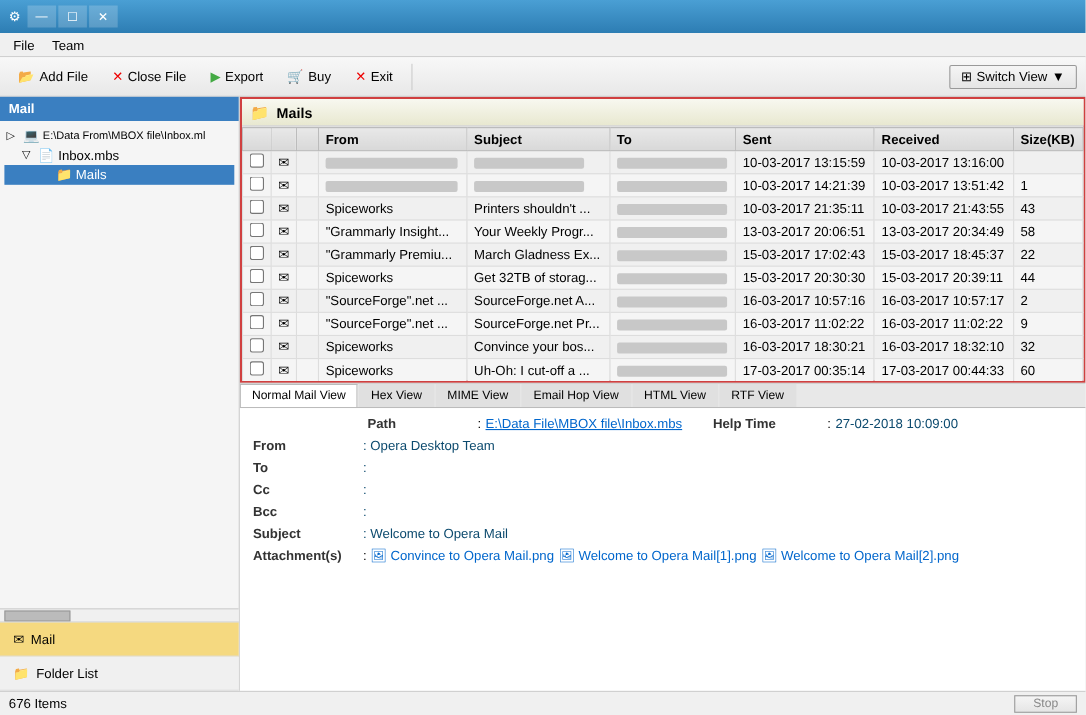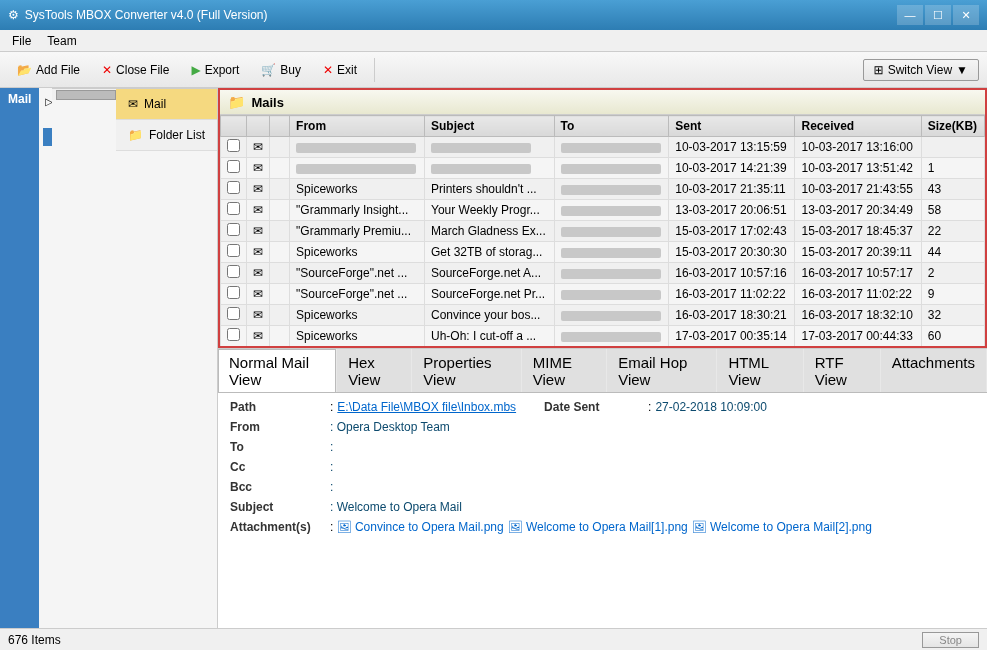--- a/index.html
+++ b/index.html
@@ -76,21 +76,21 @@
       display: flex;
       height: calc(650px - 30px - 22px - 36px - 22px);
     }
 
     
     .sidebar {
       width: 218px;
       background: #f5f5f5;
       border-right: 1px solid #ccc;
       display: flex;
-      flex-direction: row;
+      flex-direction: column;
     }
     .sidebar-header {
       background: #3a7fc1;
       color: white;
       padding: 4px 8px;
       font-weight: bold;
       font-size: 12px;
     }
     .tree-area {
       flex: 1;
@@ -188,21 +188,21 @@
       display: flex;
       background: #e8e8e8;
       border-bottom: 1px solid #bbb;
       flex-shrink: 0;
     }
     .tab-item {
       padding: 4px 10px;
       border: 1px solid transparent;
       border-bottom: none;
       cursor: pointer;
-      font-size: 15px;
+      font-size: 11px;
       background: #e0e0e0;
       margin-right: 1px;
     }
     .tab-item.active {
       background: white;
       border-color: #bbb;
       border-bottom-color: white;
       position: relative;
       z-index: 1;
     }
@@ -223,21 +223,21 @@
       width: 100px;
       flex-shrink: 0;
       color: #333;
     }
     .preview-value {
       color: #0c4a6e;
     }
     .preview-value.link { color: #0066cc; text-decoration: underline; cursor: pointer; }
     .path-row {
       display: flex;
-      justify-content: flex-start;
+      justify-content: center;
       padding: 3px 8px;
       gap: 28px;
     }
     .path-left { display: flex; gap: 0; }
     .path-right { display: flex; gap: 4px; }
     
     .attachment-item {
       display: inline-flex; align-items: center; gap: 3px;
       color: #0066cc;
       margin-right: 4px;
@@ -280,21 +280,20 @@
       background: #bbb;
       margin-left: 4px;
       border: 1px solid #999;
     }
   </style>
 </head>
 <body>
 
 <div class="titlebar">
   <span style="margin-right:6px;">⚙</span>
-  <span class="titlebar-title">SysTools MBOX Converter v4.0 (Full Version)</span>
   <div class="titlebar-controls">
     <button class="titlebar-btn">—</button>
     <button class="titlebar-btn">☐</button>
     <button class="titlebar-btn close">✕</button>
   </div>
 </div>
 
 <div class="menubar">
   <span class="menubar-item">File</span>
   <span class="menubar-item">Team</span>
@@ -565,38 +564,36 @@
             </tbody>
         </table>
       </div>
     </div>
 
     <div class="preview-area">
 
       <div class="tabs-bar">
         <div class="tab-item active">Normal Mail View</div>
         <div class="tab-item">Hex View</div>
-        <div class="tab-item">Properties View</div>
         <div class="tab-item">MIME View</div>
         <div class="tab-item">Email Hop View</div>
         <div class="tab-item">HTML View</div>
         <div class="tab-item">RTF View</div>
-        <div class="tab-item">Attachments</div>
       </div>
 
       <div class="preview-content">
 
         <div class="path-row">
           <div class="path-left">
             <span class="preview-label">Path</span>
             <span style="margin-right:4px;">:</span>
             <span class="preview-value link">E:\Data File\MBOX file\Inbox.mbs</span>
           </div>
           <div class="path-right">
-            <span class="preview-label">Date Sent</span>
+            <span class="preview-label">Help Time</span>
             <span>:</span>
             <span class="preview-value">27-02-2018 10:09:00</span>
           </div>
         </div>
 
         <div class="preview-row">
           <span class="preview-label">From</span>
           <span class="preview-value">: Opera Desktop Team</span>
         </div>
 

